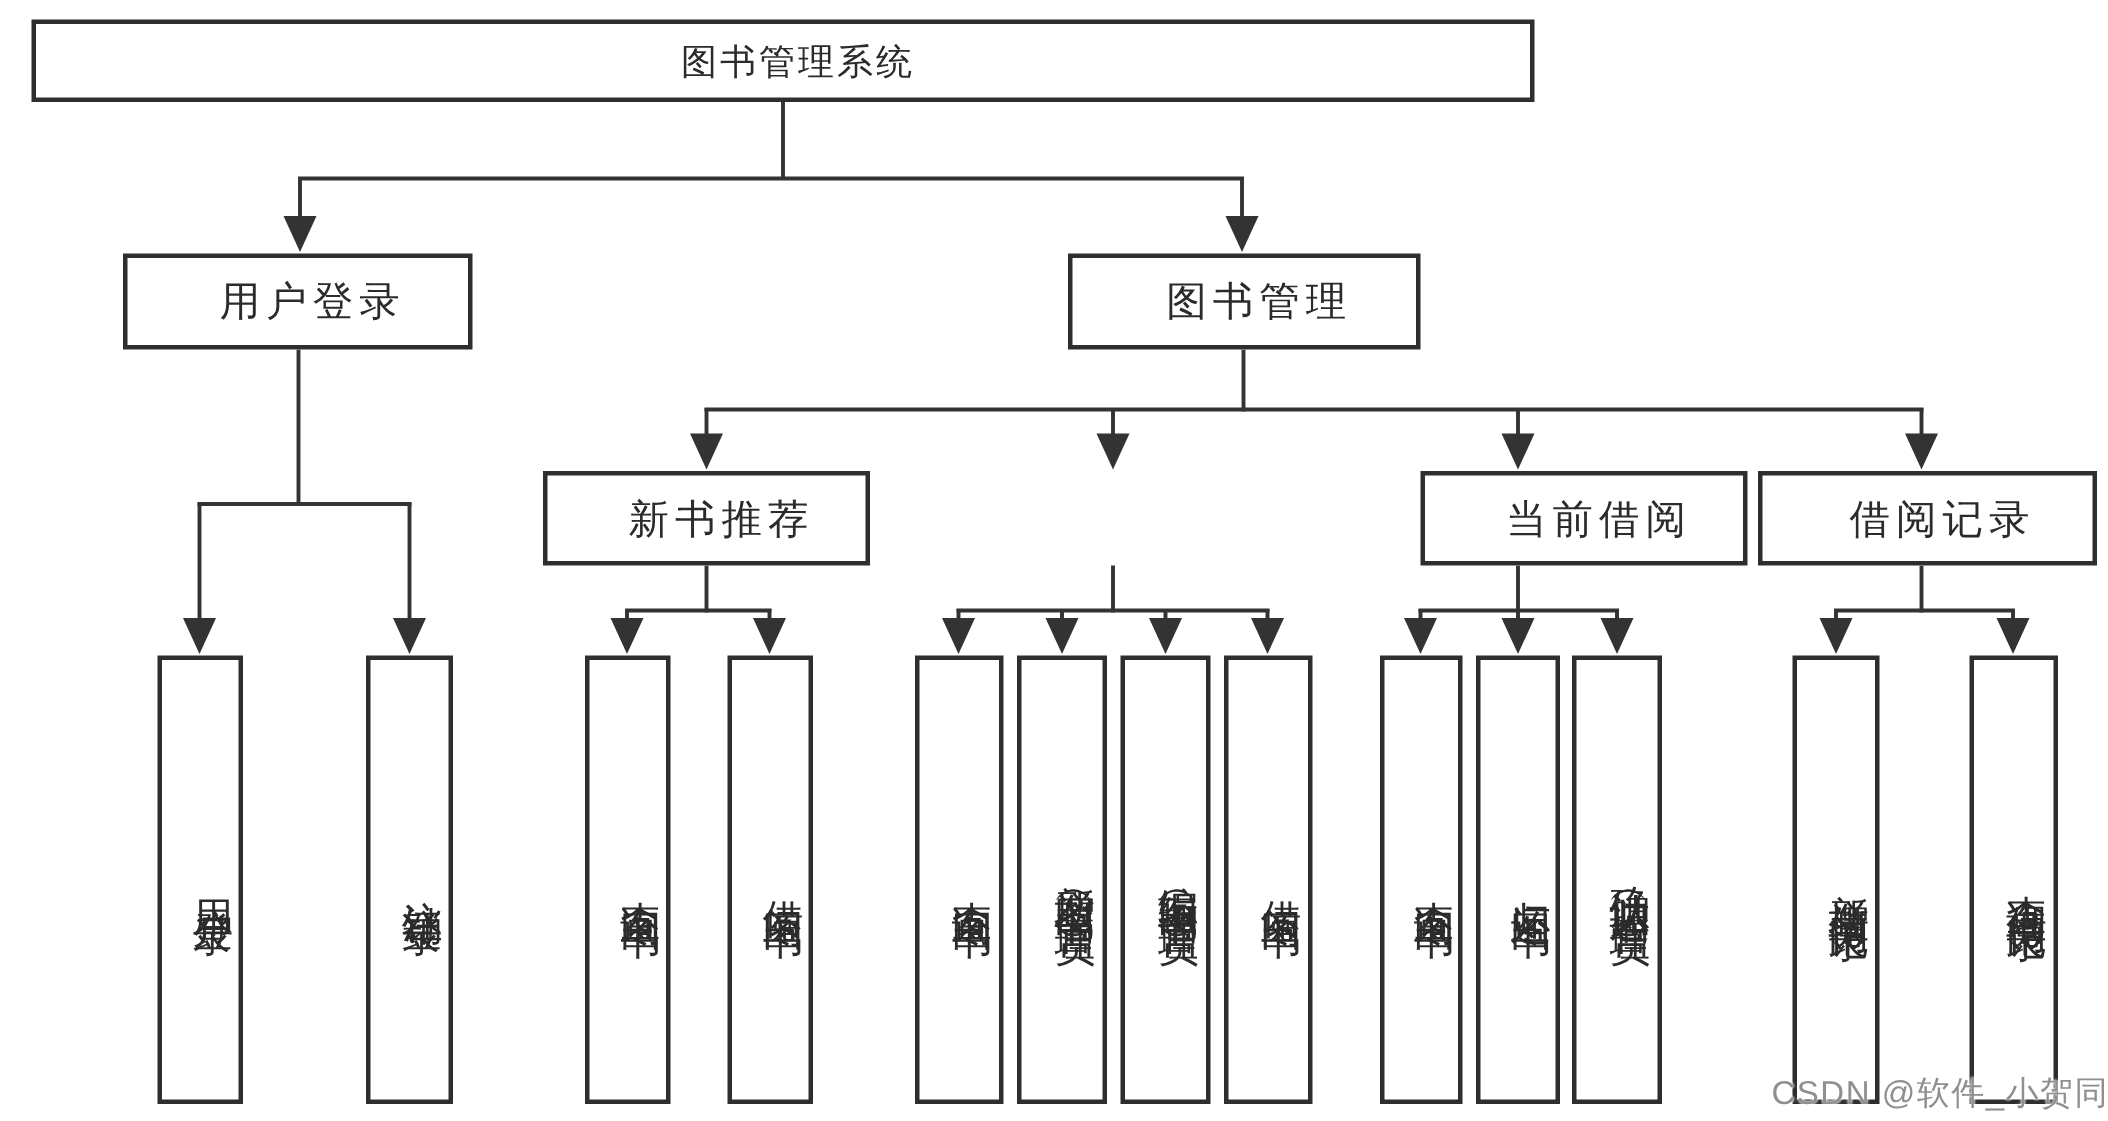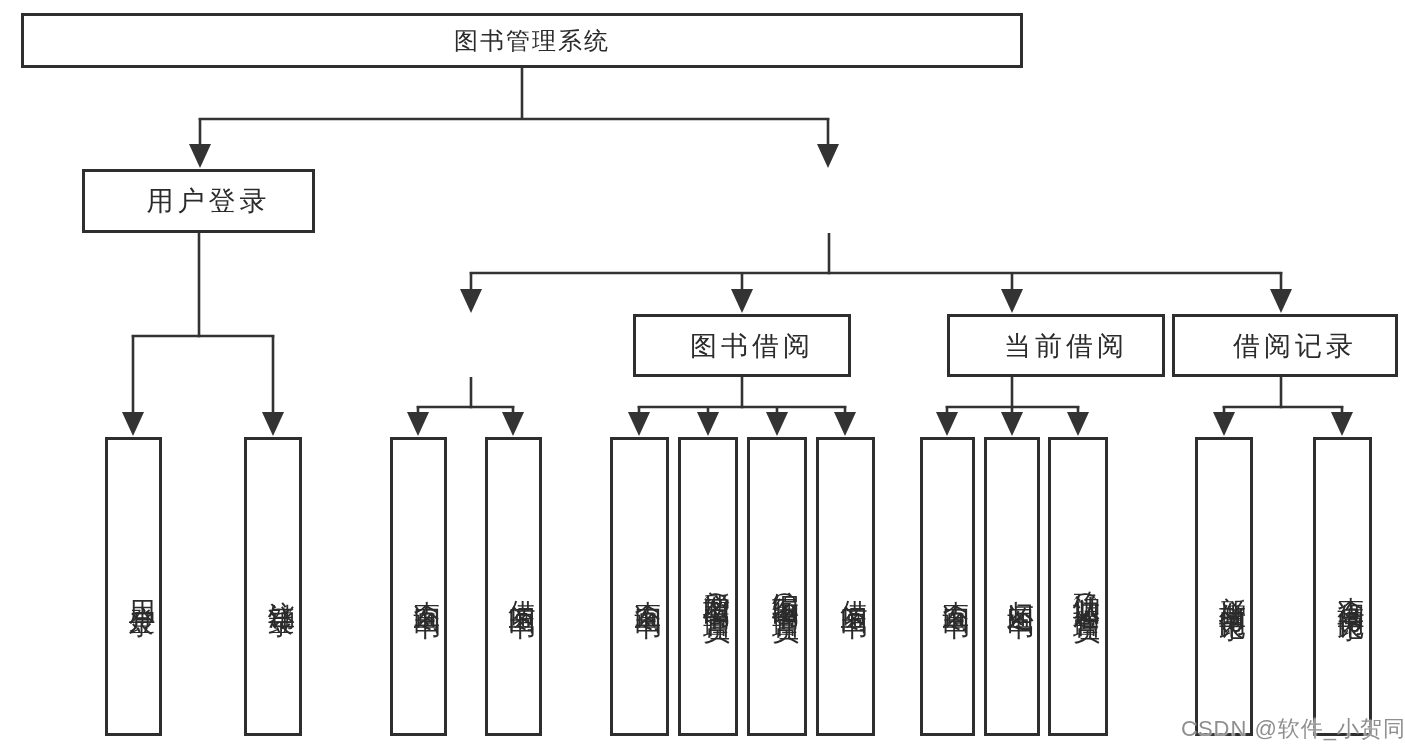--- a/index.html
+++ b/index.html
@@ -138,22 +138,23 @@
       <polygon points="1067,412 1089,412 1078,436"></polygon>
 
       <polygon points="1213,412 1235,412 1224,436"></polygon>
       <polygon points="1331,412 1353,412 1342,436"></polygon>
     </g>
   </svg>
 
   <div class="box hbox rootbox" style="left:21px; top:13px; width:1002px; height:55px;">图书管理系统</div>
 
   <div class="box hbox" style="left:82px; top:169px; width:233px; height:64px;">用户登录</div>
-
-  <div class="box hbox" style="left:633px; top:314px; width:218px; height:63px;">图书借阅</div>
+  <div class="box hbox" style="left:712px; top:169px; width:235px; height:64px;">图书管理</div>
+
+  <div class="box hbox" style="left:362px; top:314px; width:218px; height:63px;">新书推荐</div>
   <div class="box hbox" style="left:903px; top:314px; width:218px; height:63px;margin-left:44px;">当前借阅</div>
   <div class="box hbox" style="left:1172px; top:314px; width:226px; height:63px;">借阅记录</div>
 
   <div class="box vbox" style="left:105px; top:437px; width:57px; height:299px;">
     <span class="vlabel">用户登录</span>
   </div>
   <div class="box vbox" style="left:244px; top:437px; width:58px; height:299px;">
     <span class="vlabel">注销登录</span>
   </div>
 

